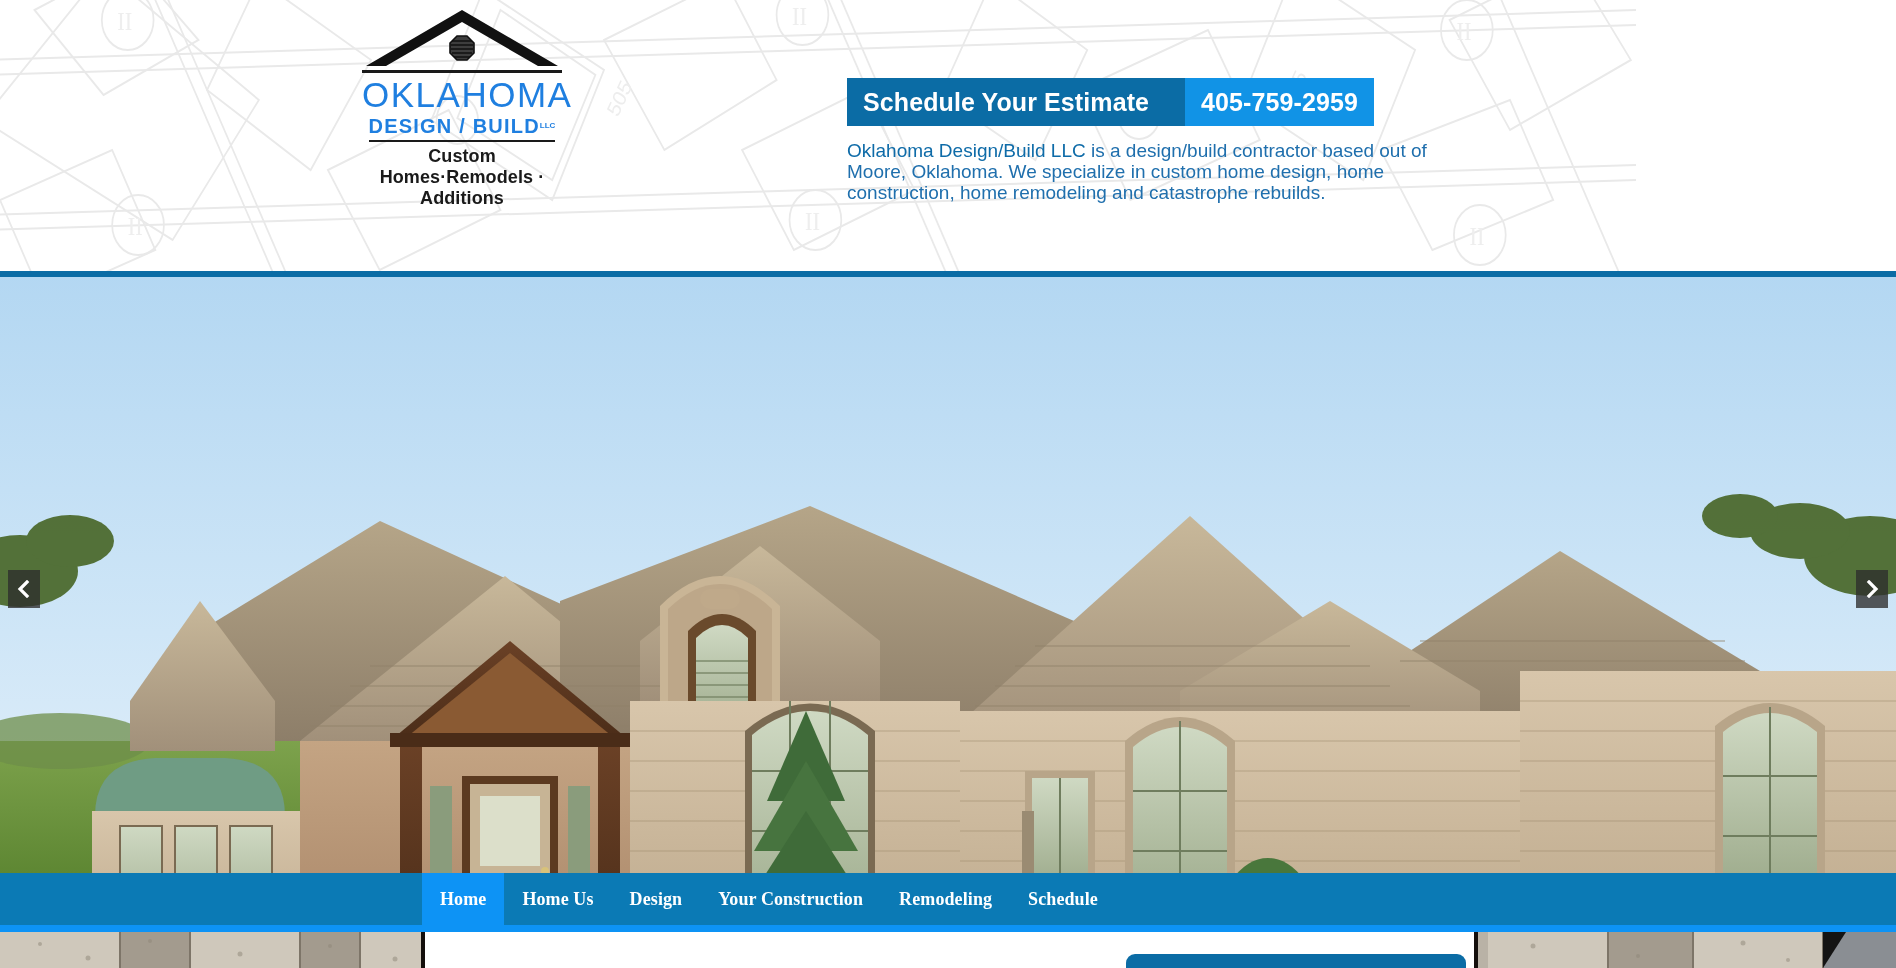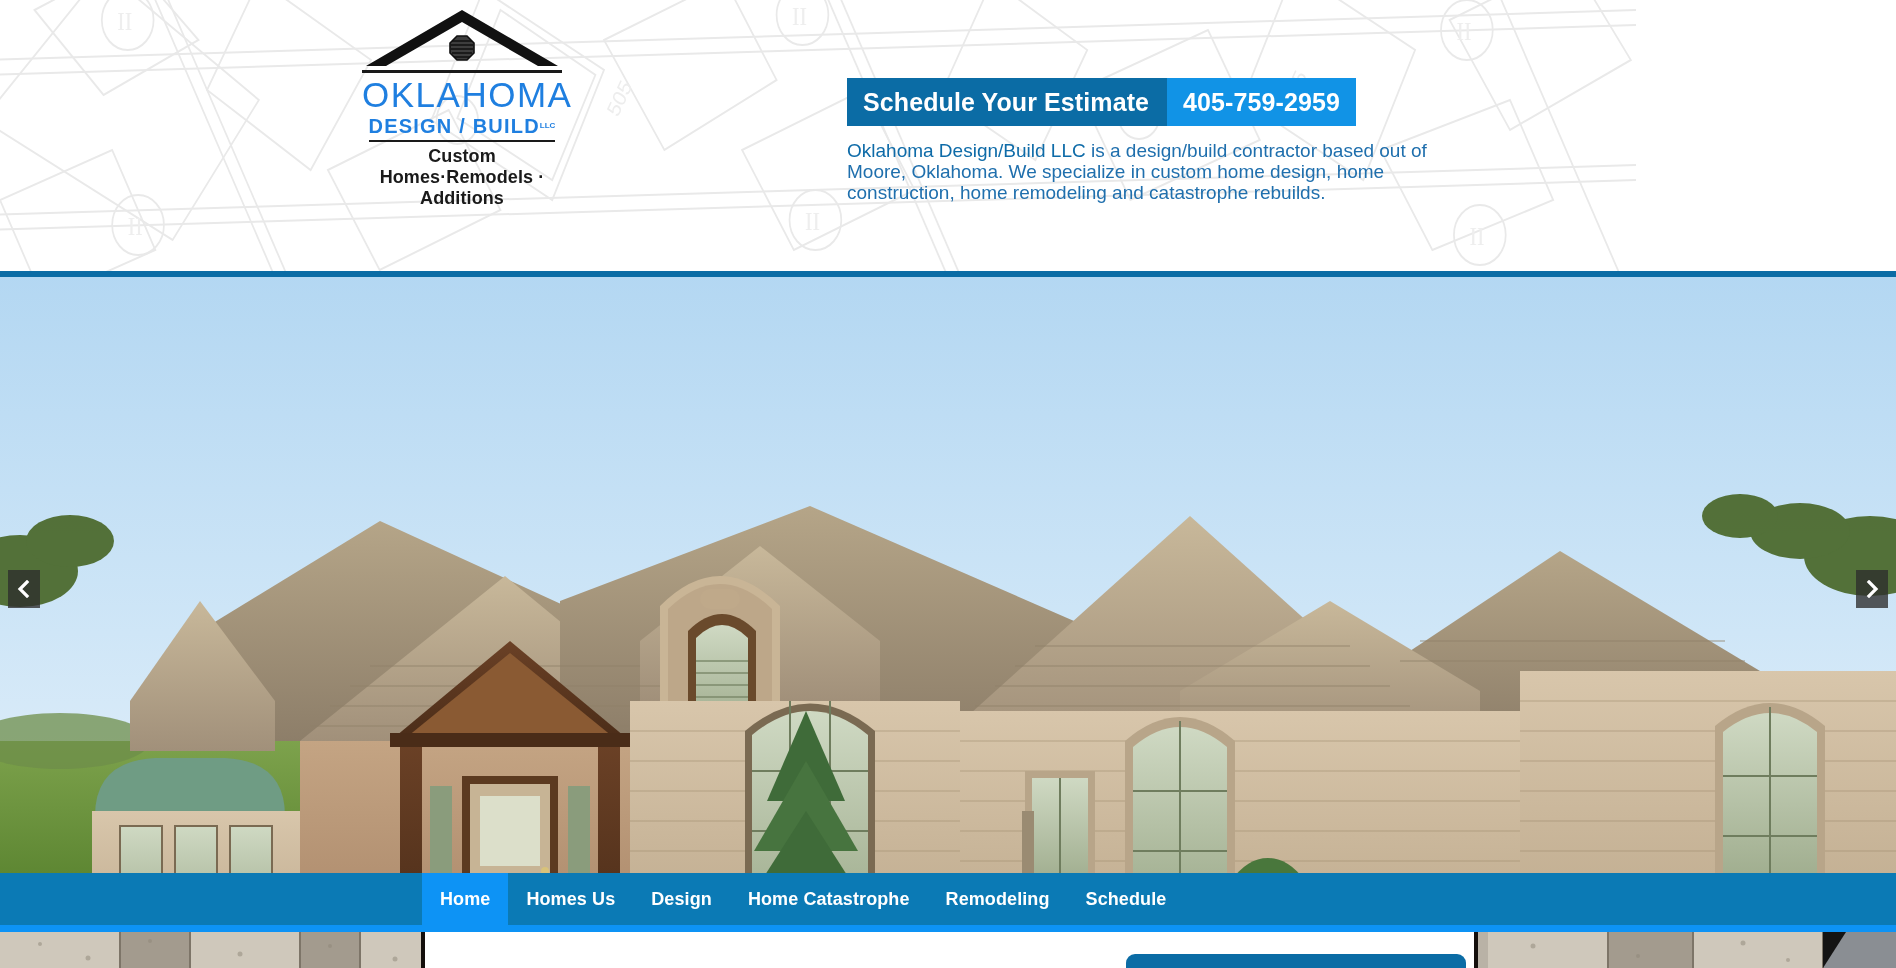--- a/index.html
+++ b/index.html
@@ -59,21 +59,21 @@
 
   
   .estimate-bar {
     position:absolute; left:847px; top:78px;
     display:flex; height:48px;
   }
   .estimate-label {
     background:#0b6ca5; color:#ffffff;
     font-size:25px; font-weight:700;
     display:flex; align-items:center;
-    padding:0 18px 0 16px;
+    padding:0 36px 0 16px;
     letter-spacing:0.1px;
   }
   .estimate-phone {
     background:#1193e6; color:#ffffff;
     font-size:25px; font-weight:700;
     display:flex; align-items:center;
     padding:12px 16px;
     letter-spacing:0.1px;
   }
 
@@ -111,20 +111,21 @@
   .hero-arrow svg { display:block; }
 
   
   .nav {
     position:relative;
     width:1896px; height:52px;
     background:#0b7ab5;
     z-index:9;
     display:flex; align-items:stretch;
     font-size:0;
+    font-family:Liberation Serif, serif;
   }
   .nav-spacer { width:422px; flex:0 0 422px; }
   .nav-item {
     display:flex; align-items:center;
     padding:0 18px;
     color:#ffffff;
     font-size:18px; font-weight:700;
     white-space:nowrap;
     cursor:pointer;
     letter-spacing:0.1px;
@@ -493,27 +494,27 @@
     </svg>
   </div>
 </div>
 
 <nav class="nav">
   <div class="nav-spacer"></div>
   <div class="nav-item active">
     <span>Home</span>
   </div>
   <div class="nav-item">
-    <span>Homes Us</span>
+    <span>Home Us</span>
   </div>
   <div class="nav-item">
     <span>Design</span>
   </div>
   <div class="nav-item">
-    <span>Home Catastrophe</span>
+    <span>Your Construction</span>
   </div>
   <div class="nav-item">
     <span>Remodeling</span>
   </div>
   <div class="nav-item">
     <span>Schedule</span>
   </div>
 </nav>
 
 <div class="below">

